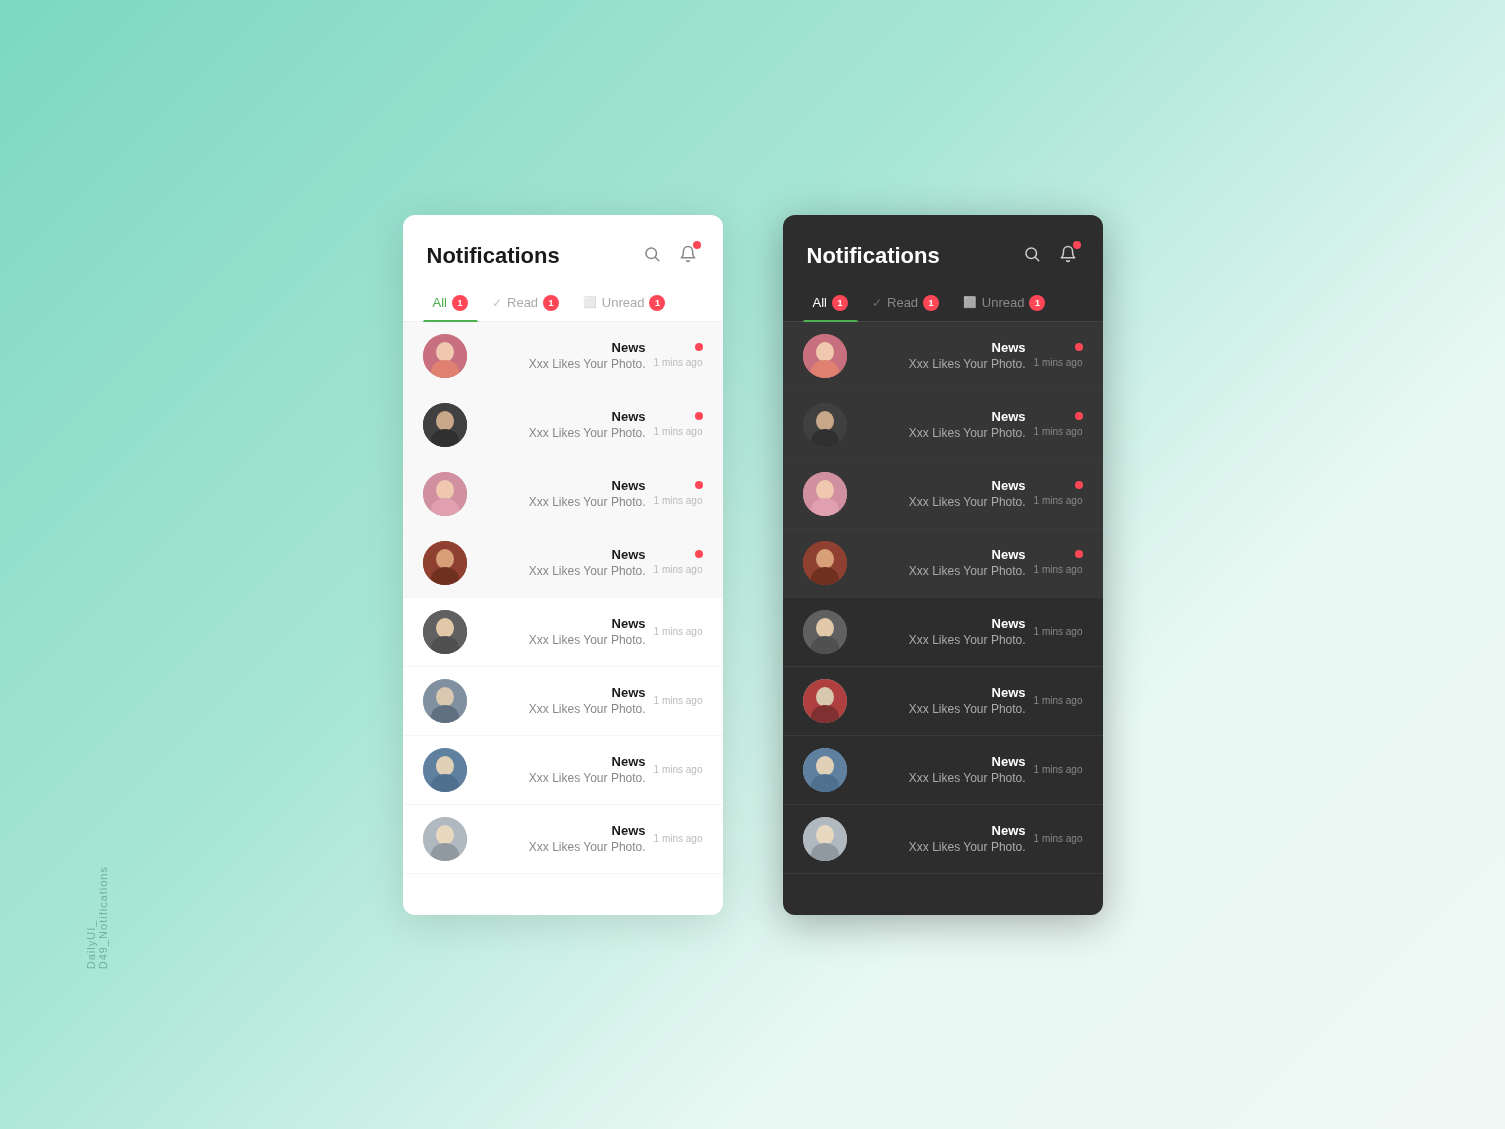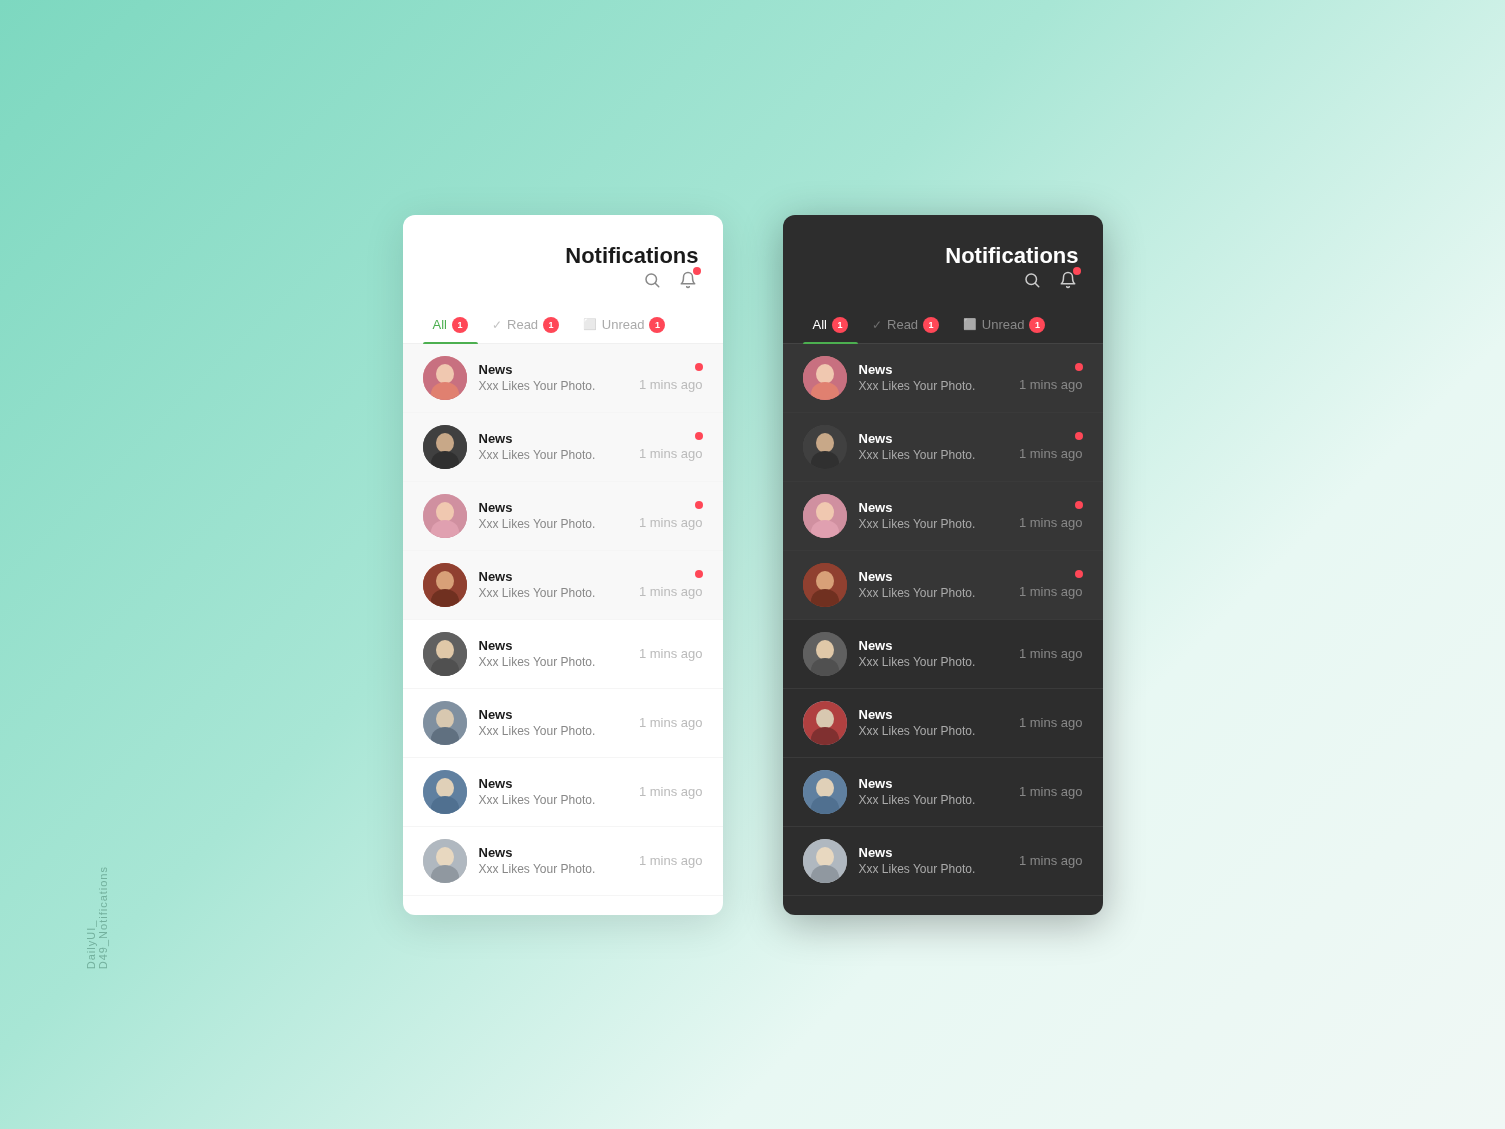--- a/index.html
+++ b/index.html
@@ -46,24 +46,23 @@
       border-radius: 12px;
       width: 320px;
       min-height: 700px;
       box-shadow: 0 8px 40px rgba(0,0,0,0.3);
       overflow: hidden;
     }
 
     
     .panel-header {
       display: flex;
-      align-items: flex-end;
+      align-items: flex-start;
       justify-content: space-between;
       padding: 28px 24px 16px;
-      flex-direction: column;
     }
 
     .panel-header-title {
       font-size: 22px;
       font-weight: 700;
       color: #1a1a1a;
     }
 
     .panel-dark .panel-header-title {
       color: #ffffff;
@@ -219,20 +218,21 @@
     .av-3 { background: linear-gradient(135deg, #e8b0c0, #c07080); }
     .av-4 { background: linear-gradient(135deg, #c04020, #804030); }
     .av-5 { background: linear-gradient(135deg, #707070, #404040); }
     .av-6 { background: linear-gradient(135deg, #c0d0e0, #8090a0); }
     .av-7 { background: linear-gradient(135deg, #a0c0e0, #6080a0); }
     .av-8 { background: linear-gradient(135deg, #d0d0d0, #a0a0a0); }
 
     .notification-content {
       flex: 1;
       min-width: 0;
+      text-align: right;
     }
 
     .notification-title {
       font-size: 13px;
       font-weight: 700;
       color: #1a1a1a;
       margin-bottom: 2px;
     }
 
     .panel-dark .notification-title {
@@ -250,21 +250,21 @@
 
     .notification-meta {
       display: flex;
       flex-direction: column;
       align-items: flex-end;
       gap: 6px;
       margin-left: 8px;
     }
 
     .notification-time {
-      font-size: 13px;
+      font-size: 10px;
       color: #bbb;
       white-space: nowrap;
     }
 
     .panel-dark .notification-time {
       color: #888;
     }
 
     .unread-dot {
       width: 8px;

